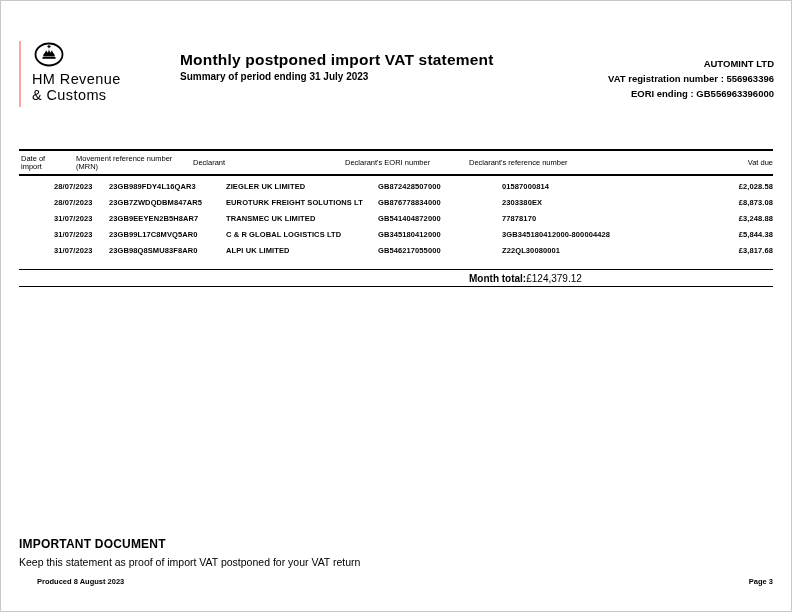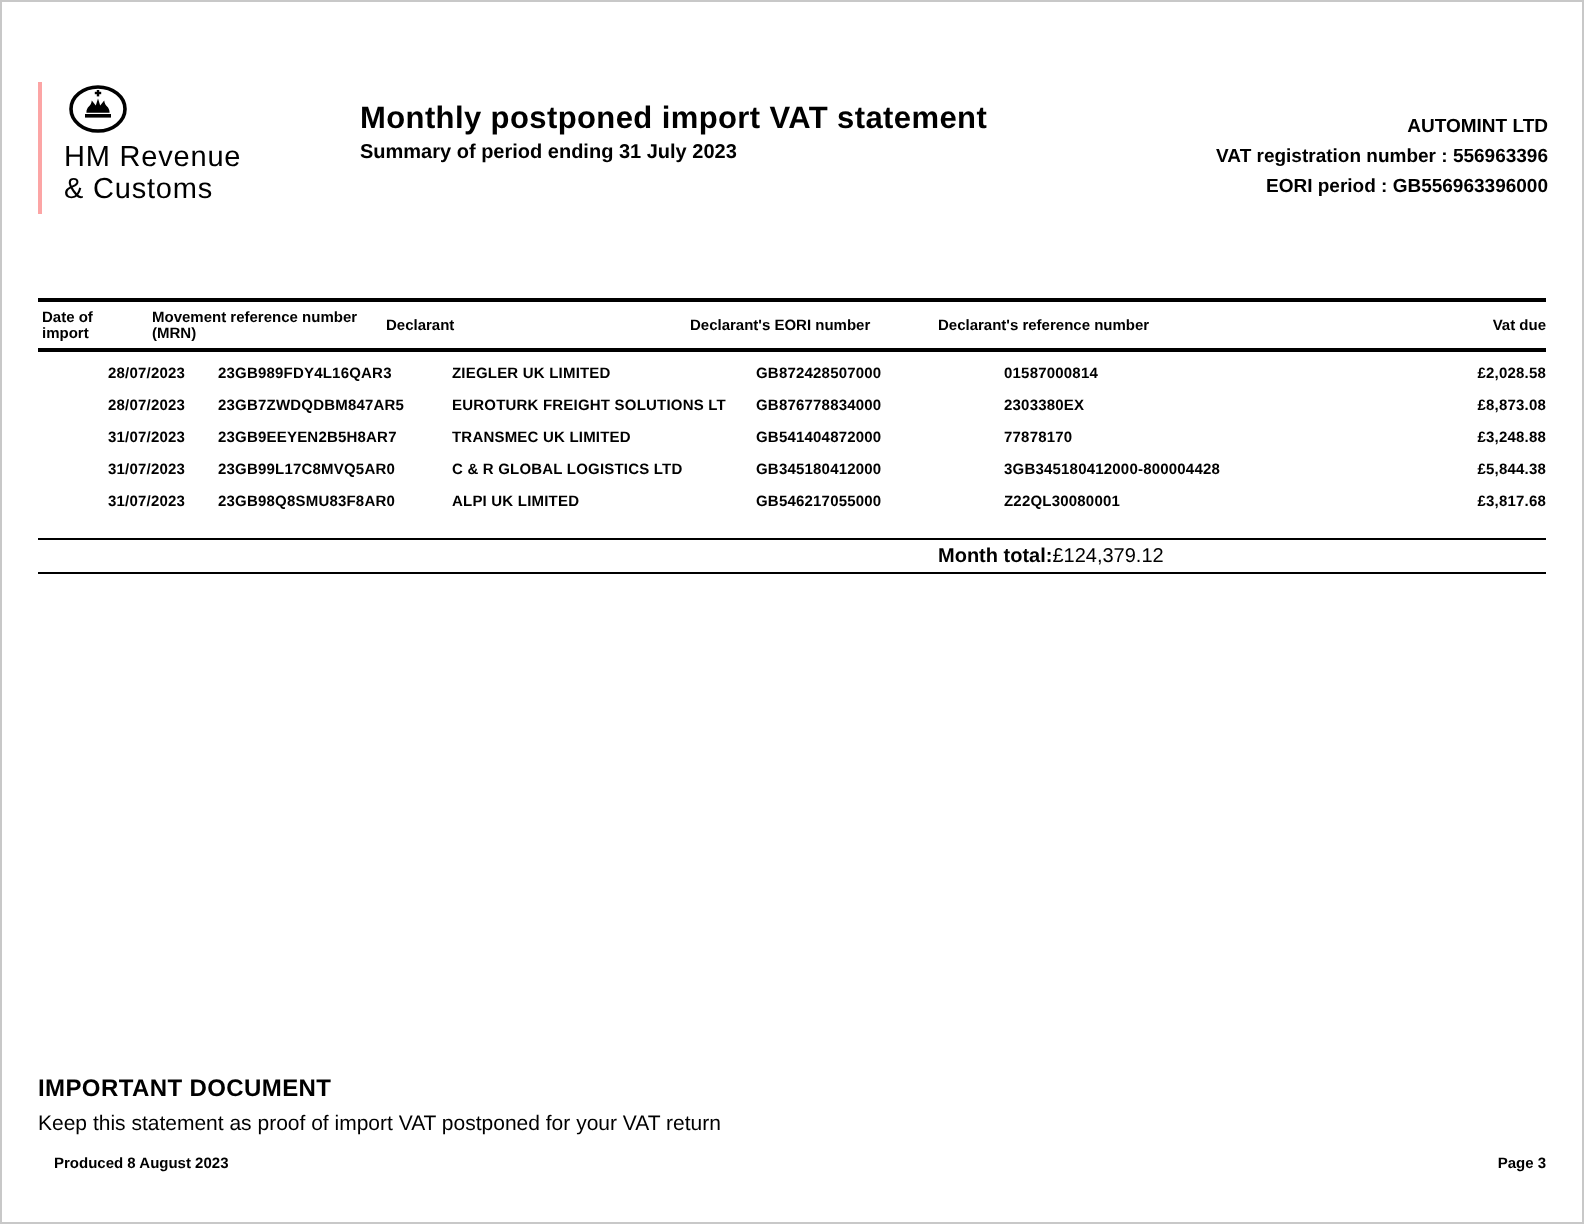--- a/index.html
+++ b/index.html
@@ -22,38 +22,38 @@
   
   .header-right { position:absolute; right:17px; top:55px; text-align:right; font-size:9.5px; font-weight:bold; line-height:15px; }
 
   
   .vat-table { position:absolute; left:18px; right:18px; top:148px; }
   .thead {
     display:grid; grid-template-columns:57px 117px 152px 124px 186px 1fr;
     border-top:2px solid #000; border-bottom:2px solid #000;
     padding:3px 0 2px 0; align-items:center; min-height:18px;
   }
-  .th { font-size:7.5px; font-weight:bold; white-space:pre-line; line-height:8.5px; }
+  .th { font-size:7.5px; font-weight:normal; white-space:pre-line; line-height:8.5px; }
   .th.first, .td.first { padding-left:2px; }
   .th-right, .td-right { text-align:right; }
   .tbody { padding-top:2px;margin-left:33px; }
   .tr { display:grid; grid-template-columns:57px 117px 152px 124px 186px 1fr; height:16px; align-items:center; }
   .td { font-size:7.5px; font-weight:bold; white-space:nowrap; overflow:hidden; letter-spacing:0.1px; }
   .total-row { display:flex; align-items:center; border-top:1.5px solid #000; border-bottom:1.5px solid #000; height:16px; margin-top:11px; }
   .total-spacer { width:450px; }
   .total-label { font-size:10px; font-weight:bold; }
   .total-value { flex:1; text-align:left; font-size:10px; font-weight:normal; }
 
   
   .notice { position:absolute; left:18px; top:536px; }
   .notice-title { font-size:12px; font-weight:bold; letter-spacing:0.2px; }
   .notice-body { margin-top:5px; font-size:10.5px; }
 
   
-  .footer { position:absolute; left:26px; right:18px; top:576px; display:flex; justify-content:space-between; font-size:7.5px; font-weight:bold; }
+  .footer { position:absolute; left:36px; right:18px; top:576px; display:flex; justify-content:space-between; font-size:7.5px; font-weight:bold; }
 </style>
 </head>
 <body>
 
 <div class="page">
 
   <div class="logo">
     <svg width="32" height="25" viewBox="0 0 32 25">
       <ellipse cx="16" cy="12.5" rx="13.5" ry="11" fill="none" stroke="#000" stroke-width="1.8"></ellipse>
       <path d="M9.5 16.8 h13 v-1.8 h-13 z" fill="#000"></path>
@@ -66,21 +66,21 @@
   </div>
 
   <div class="title-block">
     <div class="doc-title">Monthly postponed import VAT statement</div>
     <div class="doc-subtitle">Summary of period ending 31 July 2023</div>
   </div>
 
   <div class="header-right">
     <div>AUTOMINT LTD</div>
     <div>VAT registration number : 556963396</div>
-    <div>EORI period : GB556963396000</div>
+    <div>EORI ending : GB556963396000</div>
   </div>
 
   <div class="vat-table">
     <div class="thead">
       <div class="th first">Date of
 import</div>
       <div class="th">Movement reference number
 (MRN)</div>
       <div class="th">Declarant</div>
       <div class="th">Declarant's EORI number</div>

